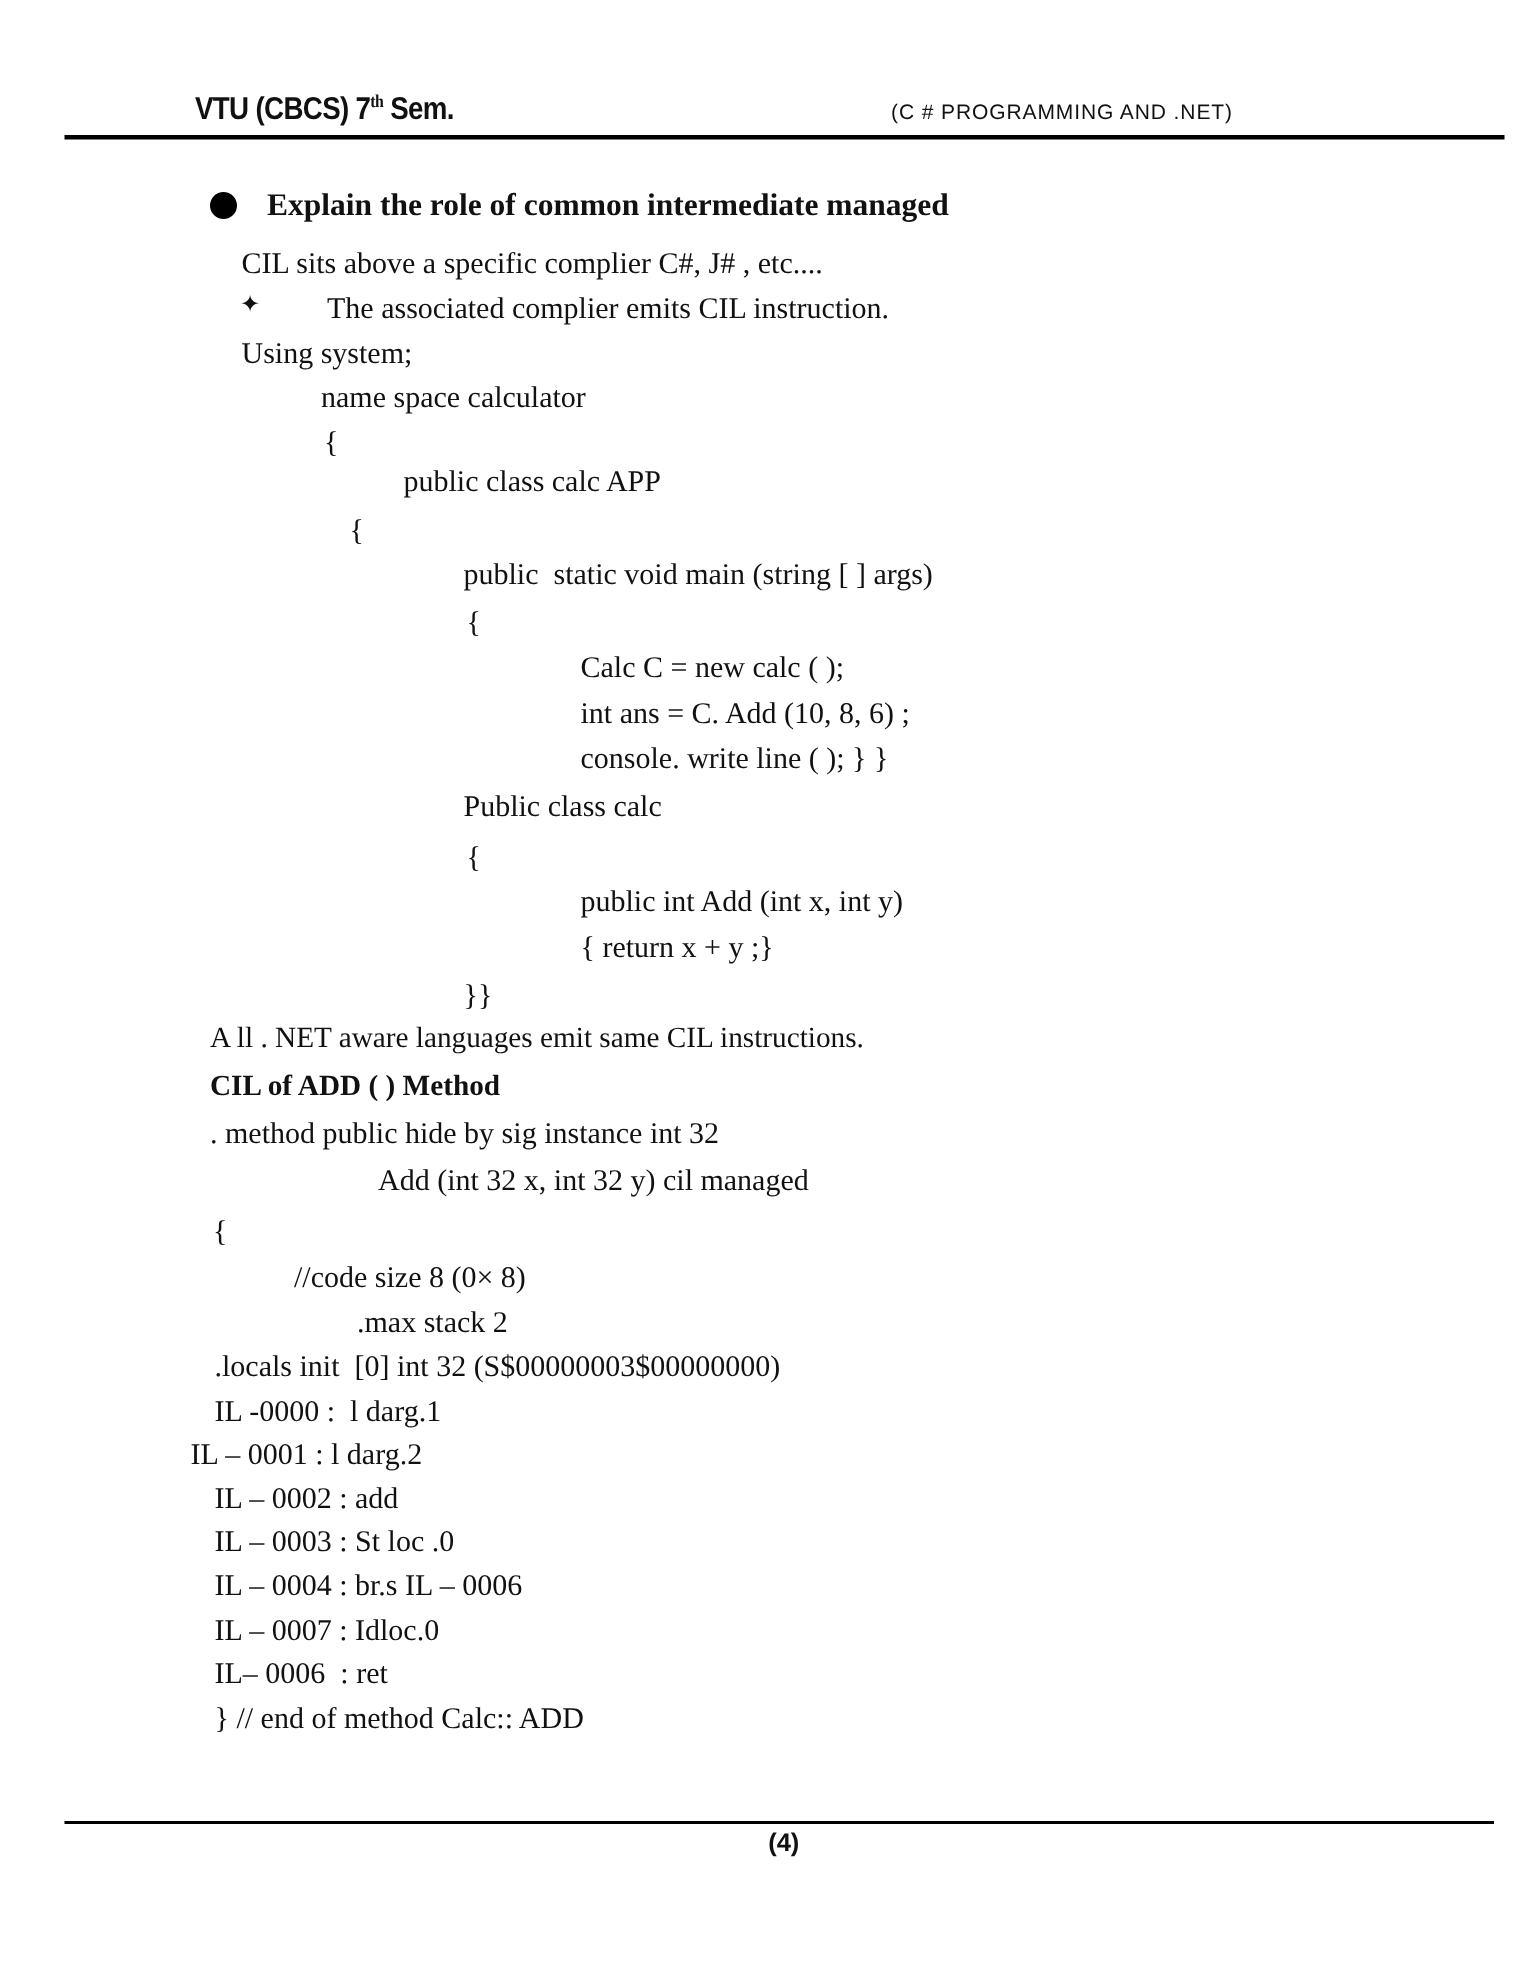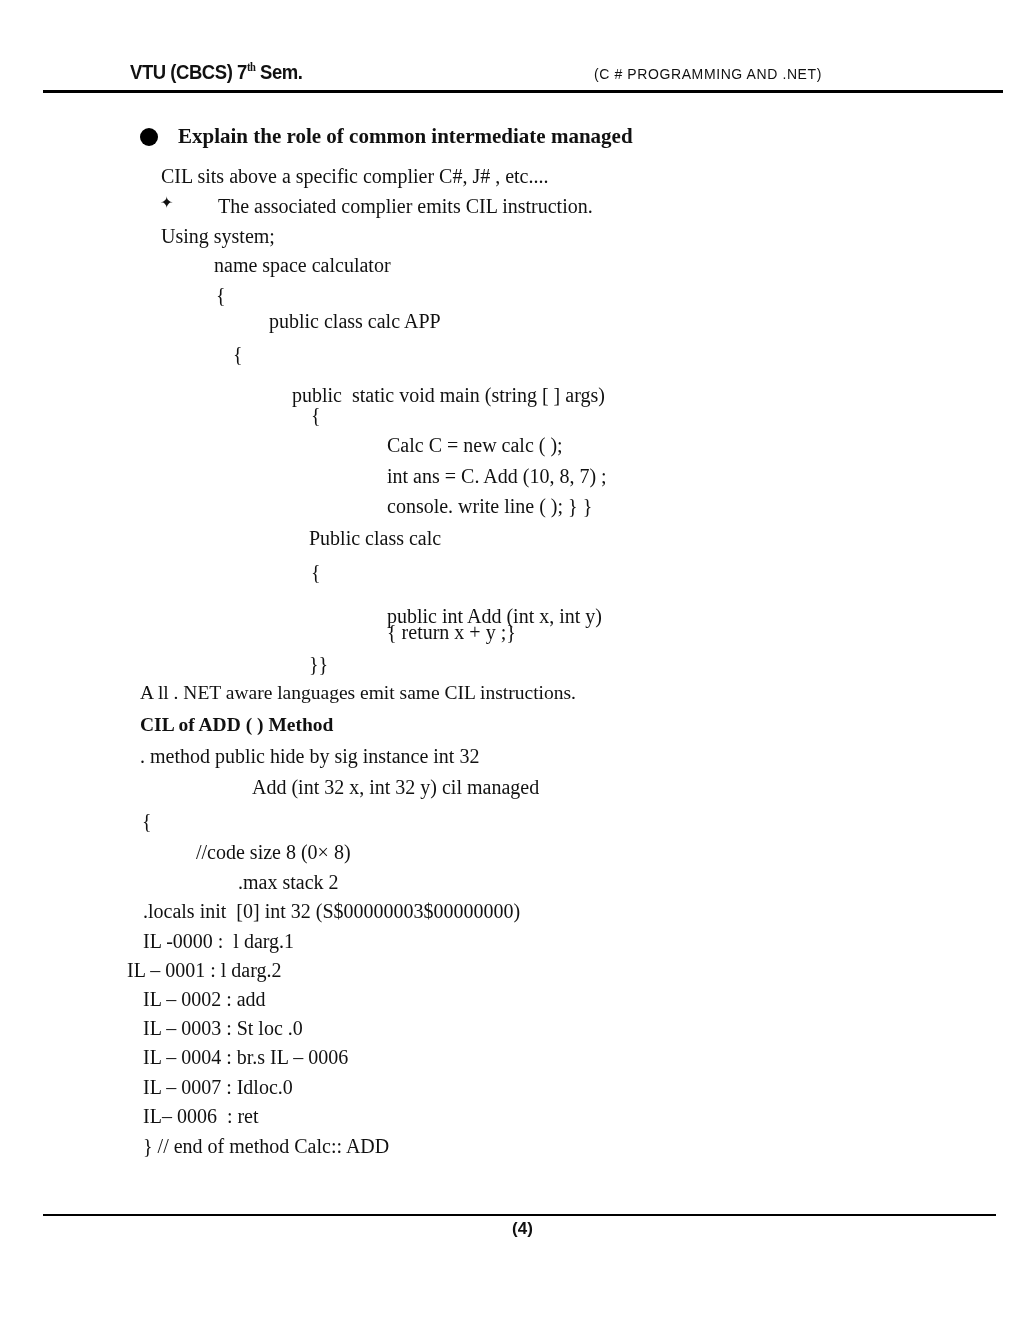--- a/index.html
+++ b/index.html
@@ -31,28 +31,28 @@
   <div class="star">✦</div>
   <div class="line" style="left:218px; top:194px;">The associated complier emits CIL instruction.</div>
   <div class="line" style="left:161px; top:224px;">Using system;</div>
 </div>
 
 <div id="code-block">
     <div class="line" style="left: 214px; top: 253px;">name space calculator</div>
     <div class="line" style="left: 216px; top: 283px;">{</div>
     <div class="line" style="left: 269px; top: 309px;">public class calc APP</div>
     <div class="line" style="left: 233px; top: 342px;">{</div>
-    <div class="line" style="left: 292px; top: 371px; margin-top: 12px;">public  static void main (string [ ] args)</div>
+    <div class="line" style="left: 309px; top: 371px;">public  static void main (string [ ] args)</div>
     <div class="line" style="left: 311px; top: 403px;">{</div>
     <div class="line" style="left: 387px; top: 433px;">Calc C = new calc ( );</div>
-    <div class="line" style="left: 387px; top: 464px;">int ans = C. Add (10, 8, 7) ;</div>
+    <div class="line" style="left: 387px; top: 464px;">int ans = C. Add (10, 8, 6) ;</div>
     <div class="line" style="left: 387px; top: 494px;">console. write line ( ); } }</div>
     <div class="line" style="left: 309px; top: 526px;">Public class calc</div>
     <div class="line" style="left: 311px; top: 560px;">{</div>
-    <div class="line" style="left: 387px; top: 589px; margin-top: 15px;">public int Add (int x, int y)</div>
+    <div class="line" style="left: 387px; top: 589px;">public int Add (int x, int y)</div>
     <div class="line" style="left: 387px; top: 620px;">{ return x + y ;}</div>
     <div class="line" style="left: 309px; top: 652px;">}}</div>
   </div>
 
 <div class="line" style="left:140px; top:681px; font-size:19.5px;">A ll . NET aware languages emit same CIL instructions.</div>
 <div class="line bold" style="left:140px; top:713px; font-size:19.5px;">CIL of ADD ( ) Method</div>
 
 <div id="cil-block">
     <div class="line" style="left: 140px; top: 744px;">. method public hide by sig instance int 32</div>
     <div class="line" style="left: 252px; top: 775px;">Add (int 32 x, int 32 y) cil managed</div>

